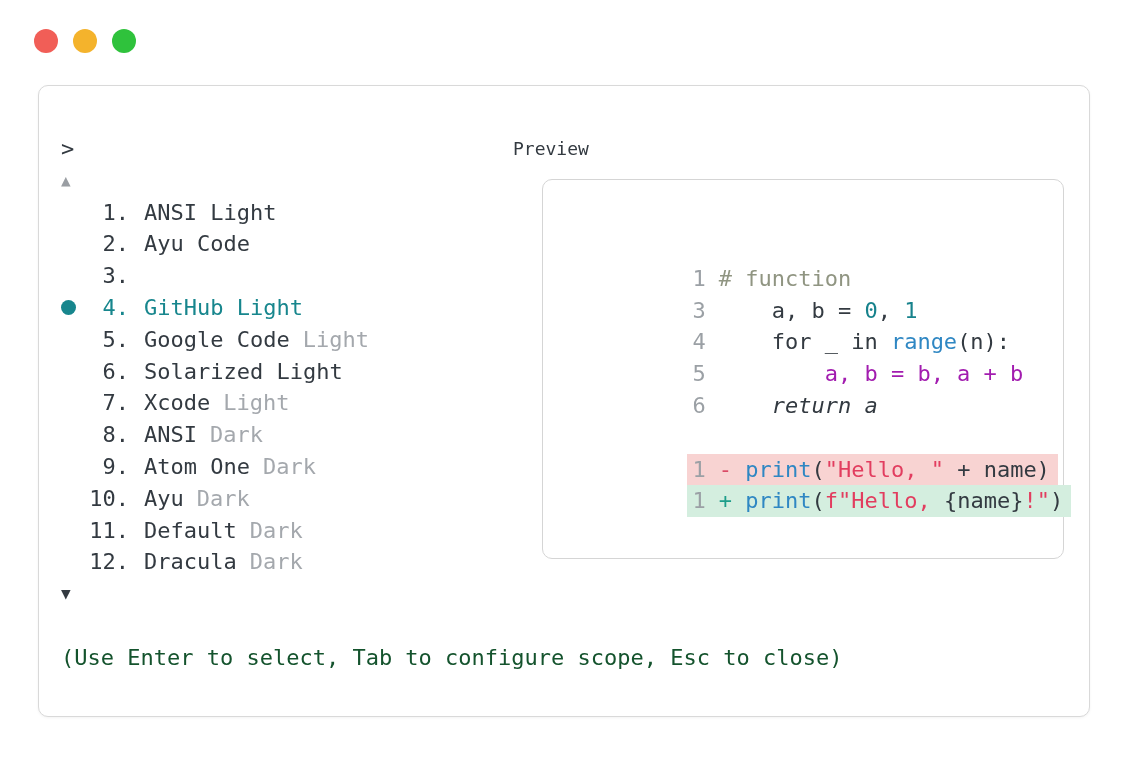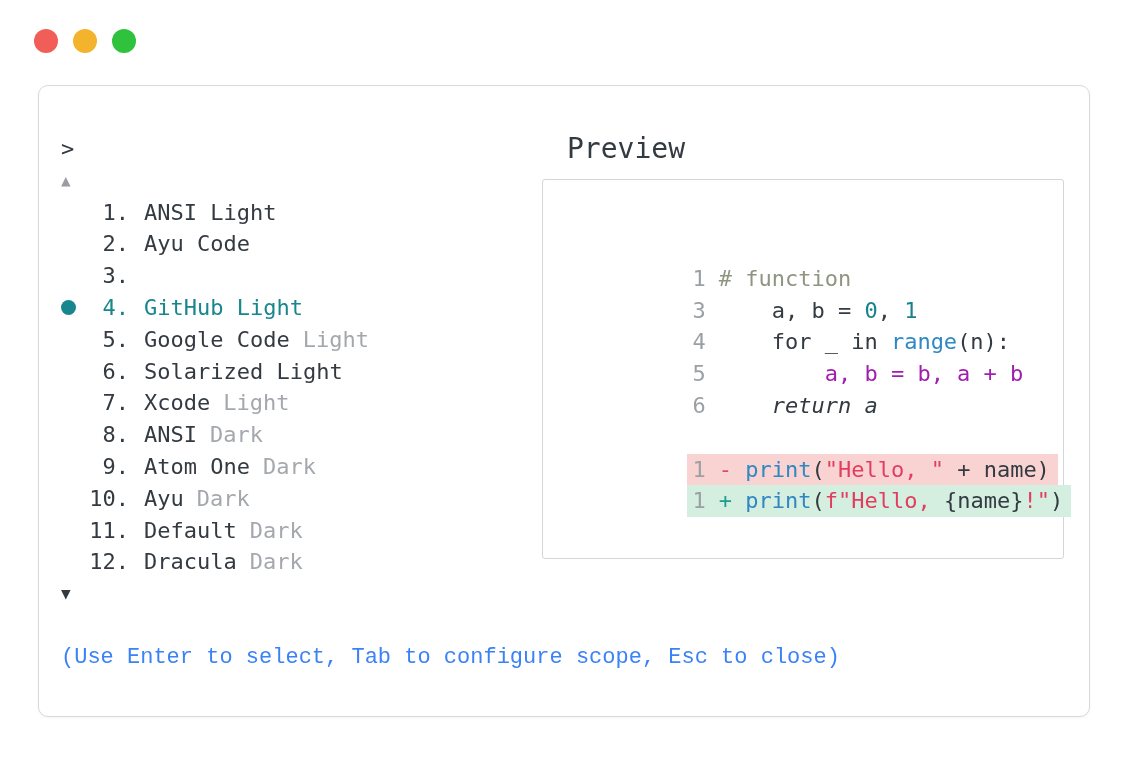--- a/index.html
+++ b/index.html
@@ -24,24 +24,24 @@
   .theme-row { cursor:default; }
   .bullet-slot { width:28px; display:flex; align-items:center; }
   .dot { width:15px; height:15px; border-radius:50%; }
   .num { width:40px; text-align:right; white-space:pre; }
   .nm { margin-left:15px; white-space:pre; }
   .sfx { white-space:pre; }
   .sfx:not(:empty) { margin-left:13px; }
   .hint-row { margin-top:31.8px; }
 
   
-  .preview-label { position:absolute; left:528px; top:47px; height:31.8px;
-    line-height:31.8px; font-size:28px; color:#333a41; }
+  .preview-label { position:absolute; left:474px; top:47px; height:31.8px;
+    line-height:31.8px; font-size:18px; color:#333a41; }
   .preview-box { position:absolute; left:503px; top:93px; width:522px; height:380px;
-    background:#fff; border:1.5px solid #d5d5d5; border-radius:3px; }
+    background:#fff; border:1.5px solid #d5d5d5; border-radius:10px; }
   .code { position:absolute; left:17px; top:51px; font-size:22px; color:#333a41; }
   .code-row { height:31.8px; line-height:31.8px; white-space:pre; }
   .ln { margin-right:13px; }
   .diff-line { display:inline-block; padding:0 8px 0 5px; margin-left:-5px; }
 </style>
 </head>
 <body>
 
 <div class="stage">
 
@@ -129,21 +129,21 @@
       </div>
       <div class="row theme-row">
         <span class="bullet-slot"></span>
         <span class="num">12.</span>
         <span class="nm">Dracula</span>
         <span class="sfx" style="color: rgb(164, 168, 173);">Dark</span>
       </div>
 
       <div class="row arrow" style="color: rgb(51, 58, 65);">▼</div>
 
-      <div class="row hint-row" style="color: #3b82f6; font-family: Liberation Mono, monospace;">(Use Enter to select, Tab to configure scope, Esc to close)</div>
+      <div class="row hint-row" style="color: #14532d;">(Use Enter to select, Tab to configure scope, Esc to close)</div>
     </div>
 
     <div class="preview-label">Preview</div>
 
     <div class="preview-box">
       <div class="code">
         <div class="code-row">
           <span class="ln" style="color: rgb(155, 160, 165);">1</span><span><span style="white-space: pre; color: rgb(144, 149, 130);"># function</span></span>
         </div>
         <div class="code-row">

